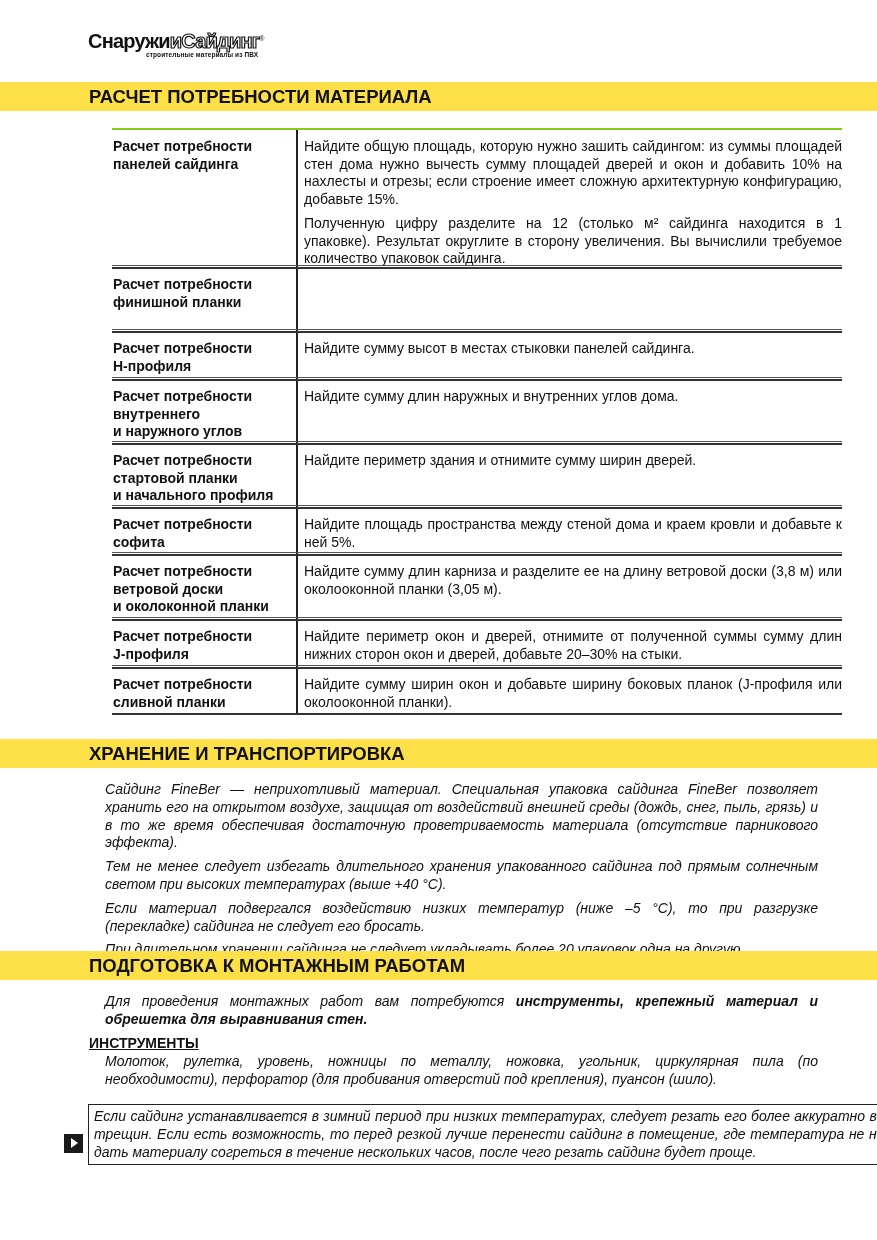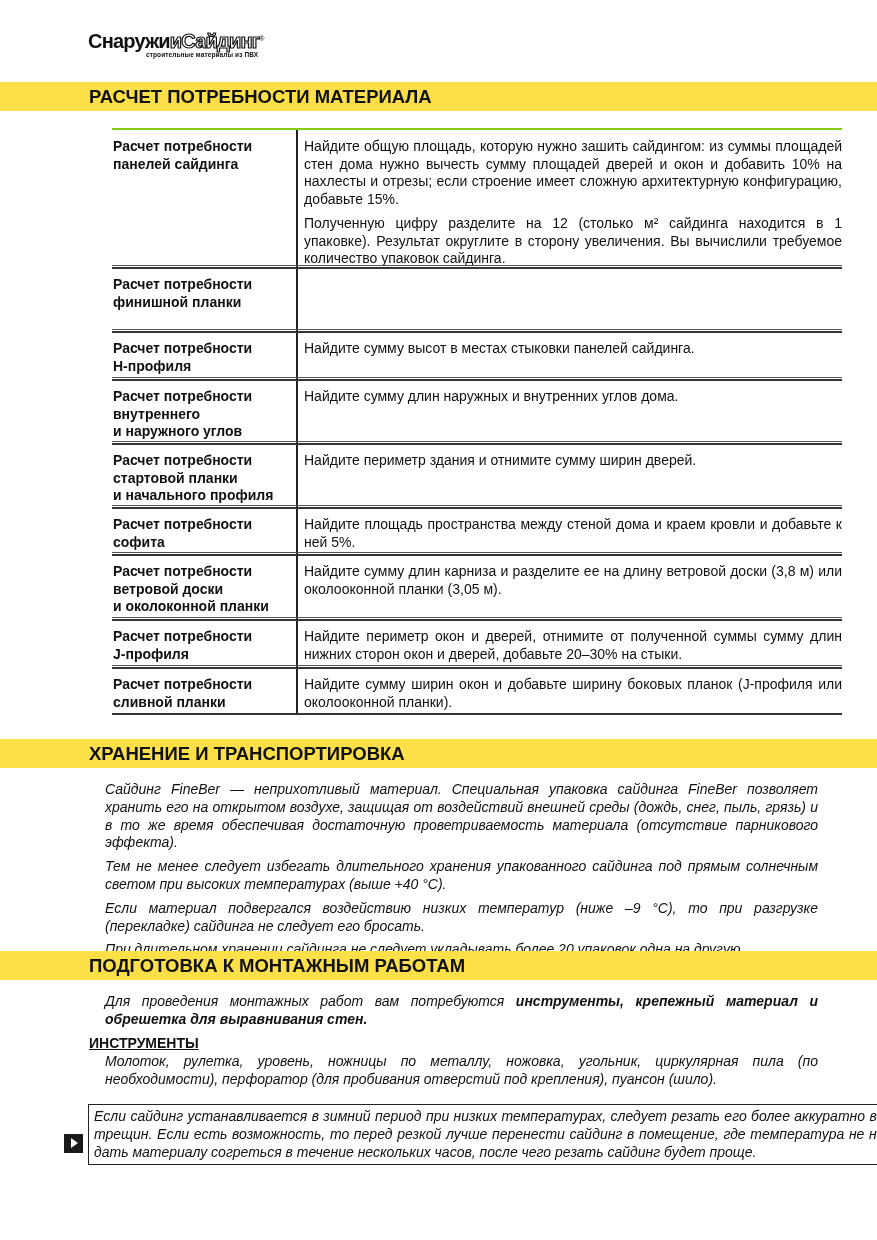--- a/index.html
+++ b/index.html
@@ -131,21 +131,21 @@
     </div>
   </div>
 </div>
 
 <div class="band" style="top:739px;">
   <h2>ХРАНЕНИЕ И ТРАНСПОРТИРОВКА</h2>
 </div>
 <div class="txt" style="top:781px;">
   <p>Сайдинг FineBer — неприхотливый материал. Специальная упаковка сайдинга FineBer позволяет хранить его на открытом воздухе, защищая от воздействий внешней среды (дождь, снег, пыль, грязь) и в то же время обеспечивая достаточную проветриваемость материала (отсутствие парникового эффекта).</p>
   <p>Тем не менее следует избегать длительного хранения упакованного сайдинга под прямым солнечным светом при высоких температурах (выше +40 °С).</p>
-  <p>Если материал подвергался воздействию низких температур (ниже –9 °С), то при разгрузке (перекладке) сайдинга не следует его бросать.</p>
+  <p>Если материал подвергался воздействию низких температур (ниже –5 °С), то при разгрузке (перекладке) сайдинга не следует его бросать.</p>
   <p>При длительном хранении сайдинга не следует укладывать более 20 упаковок одна на другую.</p>
 </div>
 
 <div class="band" style="top:951px;">
   <h2>ПОДГОТОВКА К МОНТАЖНЫМ РАБОТАМ</h2>
 </div>
 <div class="txt" style="top:993px;">
   <p><span>Для проведения монтажных работ вам потребуются </span><b>инструменты, крепежный материал и обрешетка для выравнивания стен.</b></p>
   <div class="subhead">ИНСТРУМЕНТЫ</div>
   <p>Молоток, рулетка, уровень, ножницы по металлу, ножовка, угольник, циркулярная пила (по необходимости), перфоратор (для пробивания отверстий под крепления), пуансон (шило).</p>

